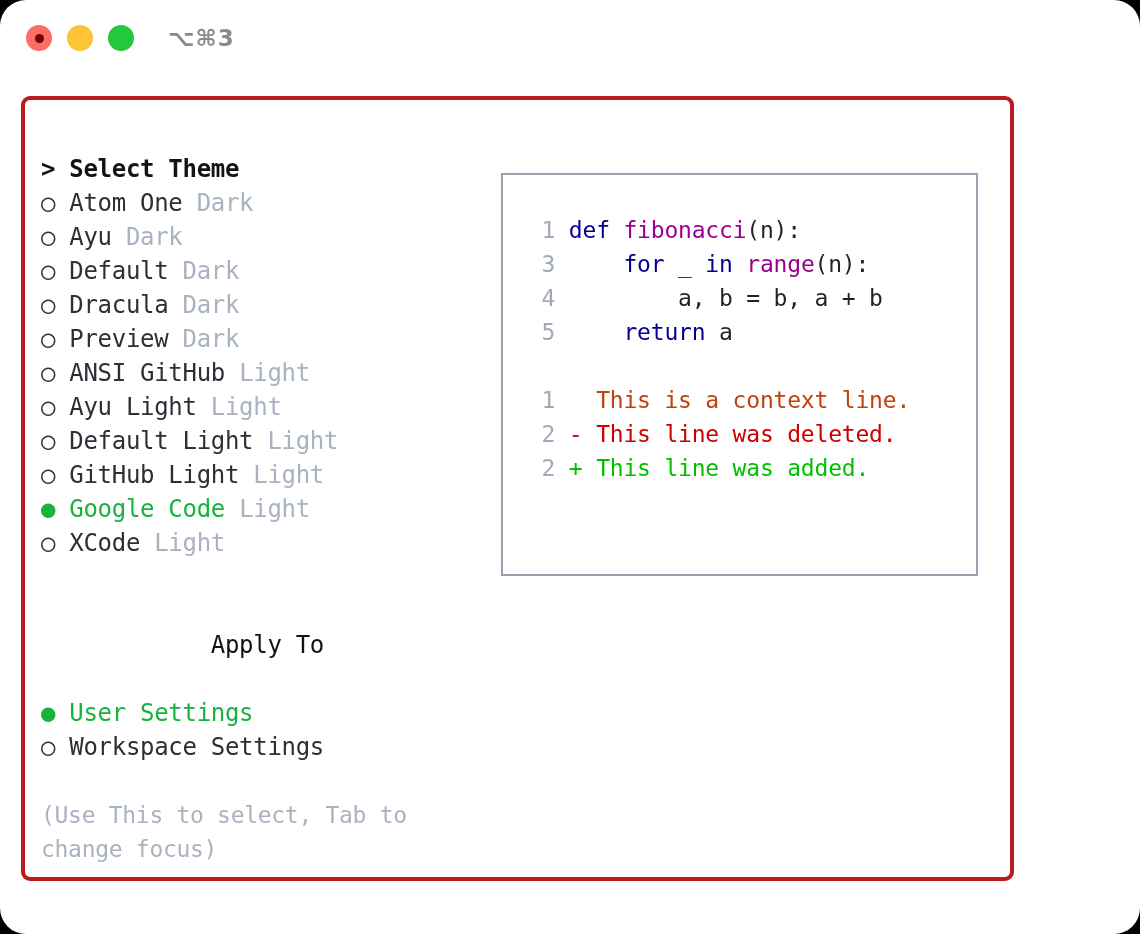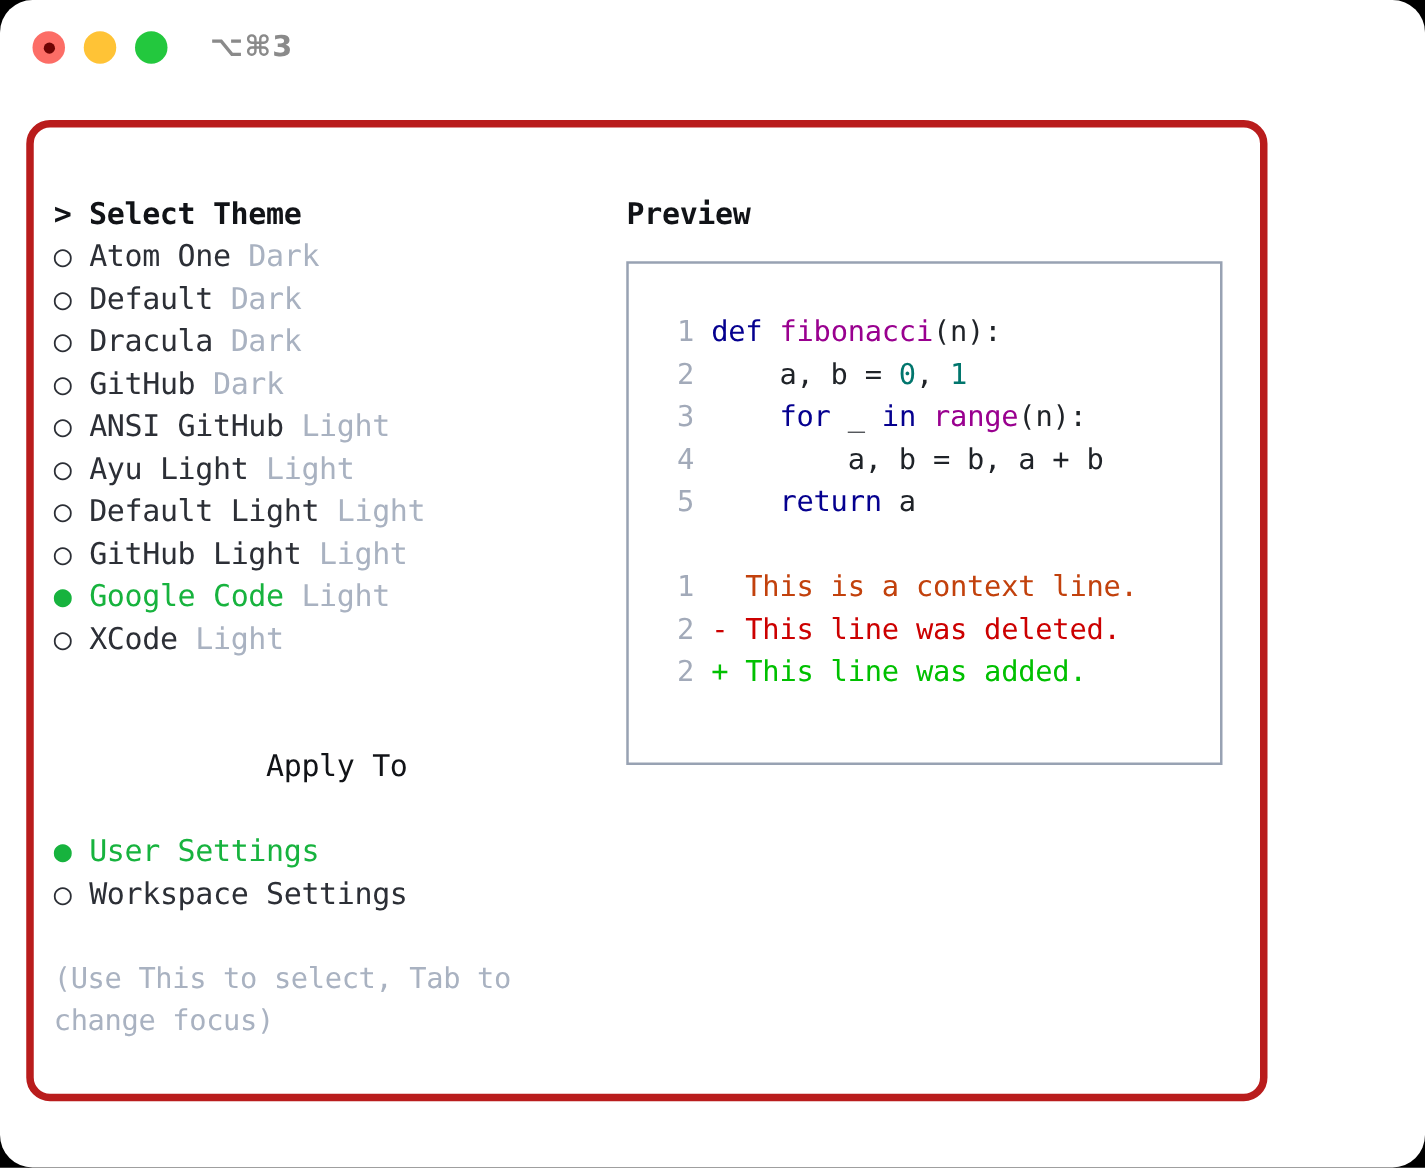--- a/index.html
+++ b/index.html
@@ -74,22 +74,22 @@
   }
 
   
   .card {
     position: absolute;
     left: 21px;
     top: 96px;
     width: 993px;
     height: 785px;
     box-sizing: border-box;
-    border: 6px solid #b91c1c;
-    border-radius: 19px;
+    border: 4px solid #b91c1c;
+    border-radius: 9px;
     background: #ffffff;
   }
 
   .card-inner {
     position: absolute;
     left: 0; top: 0;
     width: 100%; height: 100%;
     display: flex;
   }
 
@@ -199,23 +199,24 @@
 
   <div class="card">
     <div class="card-inner">
 
       <div class="left-pane">
 
         <div class="list-header bold">&gt; Select Theme</div>
 
         <div id="theme-options">
             <div class="opt-row"><span class="bullet">○</span> <span class="label">Atom One</span> <span class="suffix">Dark</span></div>
+            <div class="opt-row"><span class="bullet">○</span> <span class="label">Ayu</span> <span class="suffix">Dark</span></div>
             <div class="opt-row"><span class="bullet">○</span> <span class="label">Default</span> <span class="suffix">Dark</span></div>
             <div class="opt-row"><span class="bullet">○</span> <span class="label">Dracula</span> <span class="suffix">Dark</span></div>
-            <div class="opt-row"><span class="bullet">○</span> <span class="label">GitHub</span> <span class="suffix">Dark</span></div>
+            <div class="opt-row"><span class="bullet">○</span> <span class="label">Preview</span> <span class="suffix">Dark</span></div>
             <div class="opt-row"><span class="bullet">○</span> <span class="label">ANSI GitHub</span> <span class="suffix">Light</span></div>
             <div class="opt-row"><span class="bullet">○</span> <span class="label">Ayu Light</span> <span class="suffix">Light</span></div>
             <div class="opt-row"><span class="bullet">○</span> <span class="label">Default Light</span> <span class="suffix">Light</span></div>
             <div class="opt-row"><span class="bullet">○</span> <span class="label">GitHub Light</span> <span class="suffix">Light</span></div>
             <div class="opt-row"><span class="bullet sel">●</span> <span class="label sel">Google Code</span> <span class="suffix">Light</span></div>
             <div class="opt-row"><span class="bullet">○</span> <span class="label">XCode</span> <span class="suffix">Light</span></div>
           </div>
 
         <div class="spacer-block"></div>
 
@@ -225,26 +226,24 @@
 
         <div id="apply-options">
             <div class="opt-row"><span class="bullet sel">●</span> <span class="label sel">User Settings</span></div>
             <div class="opt-row"><span class="bullet">○</span> <span class="label">Workspace Settings</span></div>
           </div>
 
         <div class="hint">(Use This to select, Tab to change focus)</div>
       </div>
 
       <div class="right-pane">
-        <div class="preview-title">Preview</div>
 
         <div class="code-box">
           <div id="code-lines">
               <div class="code-line"><span class="lnum">1</span><span class="p"> </span><span class="k">def</span><span class="p"> </span><span class="fn">fibonacci</span><span class="p">(n):</span></div>
-              <div class="code-line"><span class="lnum">2</span><span class="p">     a, b = </span><span class="num">0</span><span class="p">, </span><span class="num">1</span></div>
               <div class="code-line"><span class="lnum">3</span><span class="p">     </span><span class="k">for</span><span class="p"> _ </span><span class="k">in</span><span class="p"> </span><span class="fn">range</span><span class="p">(n):</span></div>
               <div class="code-line"><span class="lnum">4</span><span class="p">         a, b = b, a + b</span></div>
               <div class="code-line"><span class="lnum">5</span><span class="p">     </span><span class="k">return</span><span class="p"> a</span></div>
             </div>
           <div class="code-gap"></div>
           <div id="diff-lines">
               <div class="code-line"><span class="lnum">1</span><span class="ctx">   This is a context line.</span></div>
               <div class="code-line"><span class="lnum">2</span><span class="del"> - This line was deleted.</span></div>
               <div class="code-line"><span class="lnum">2</span><span class="add"> + This line was added.</span></div>
             </div>

